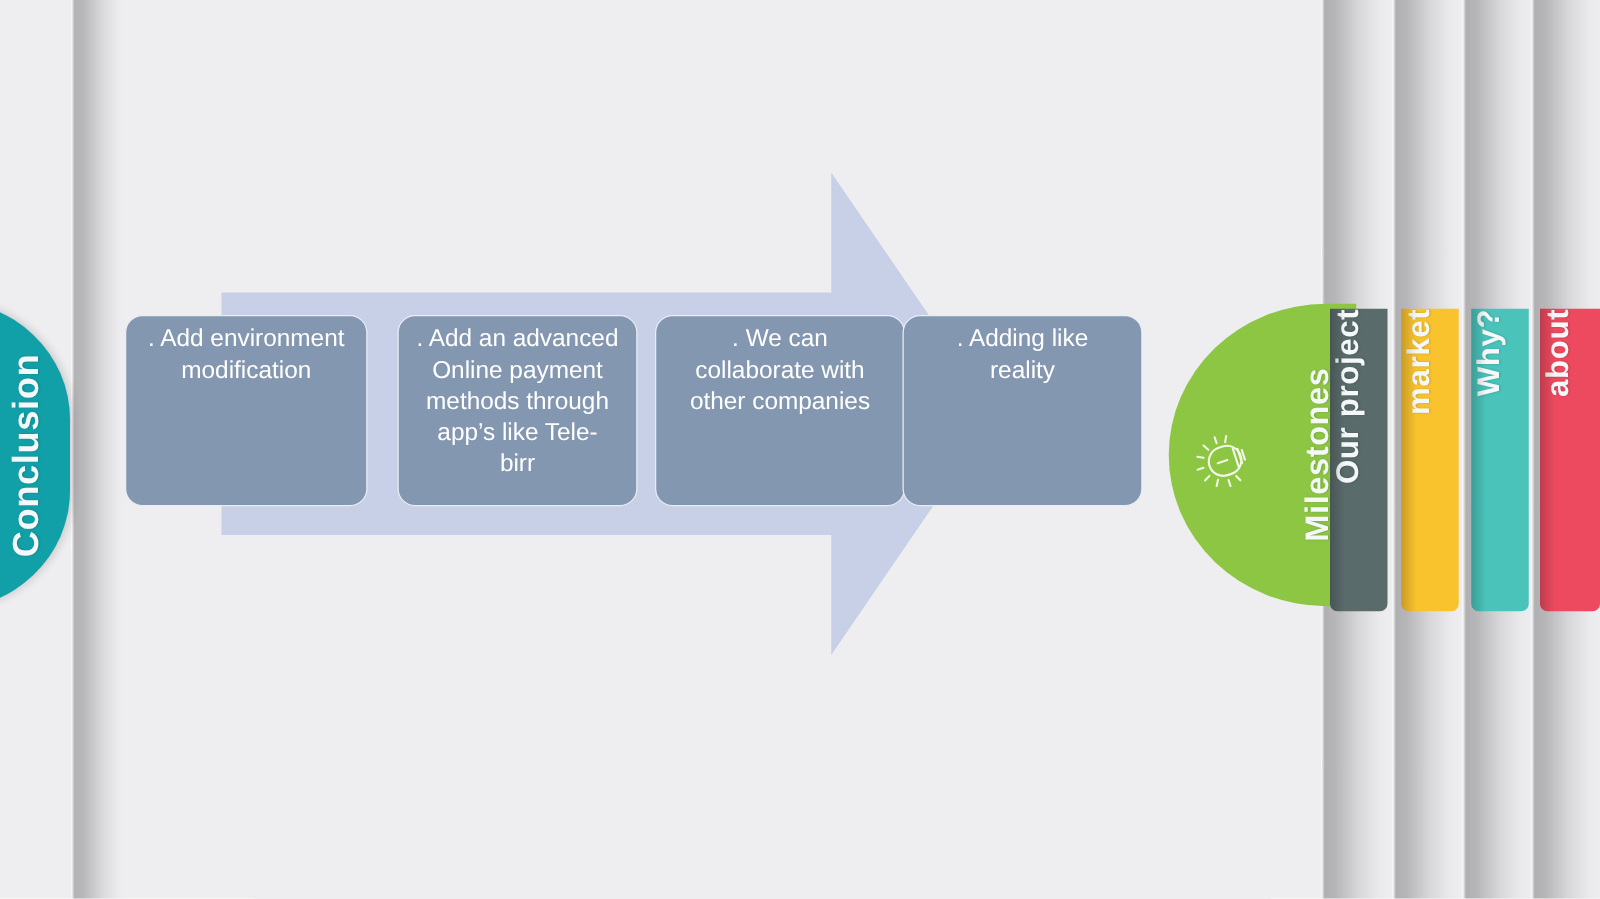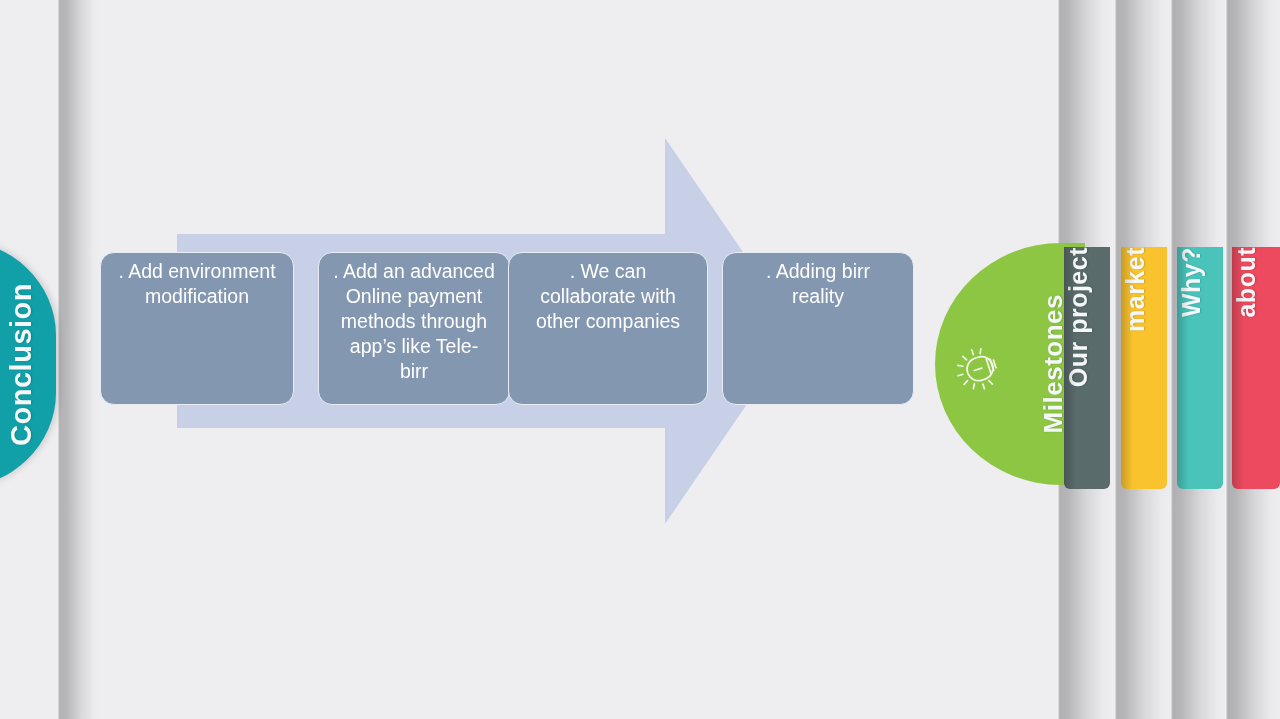--- a/index.html
+++ b/index.html
@@ -155,21 +155,21 @@
   }
   .step-box .step-text {
     color: #ffffff;
     font-size: 19.5px;
     line-height: 1.28;
     text-align: center;
     white-space: pre-line;
   }
   #step-1 { left: 100px; width: 194px; }
   #step-2 { left: 318px; width: 192px; }
-  #step-3 { left: 508px; width: 200px; }
+  #step-3 { left: 524px; width: 200px; }
   #step-4 { left: 722px; width: 192px; }
 </style>
 </head>
 <body>
 
 <div id="slide">
 
   <div class="band band-left"></div>
   <div class="band band-r band-r1"></div>
   <div class="band band-r band-r2"></div>
@@ -194,21 +194,21 @@
 methods through
 app’s like    Tele-
 birr</span>
   </div>
   <div class="step-box" id="step-3">
     <span class="step-text">. We can
 collaborate with
 other companies</span>
   </div>
   <div class="step-box" id="step-4">
-    <span class="step-text">. Adding birr
+    <span class="step-text">. Adding like
 reality</span>
   </div>
 
   <div id="milestones-tab" class="side-tab">
     <svg id="bulb-icon" viewBox="0 0 60 60">
       <g transform="rotate(-18 30 30)" fill="none" stroke="#f2f7e8" stroke-width="1.7" stroke-linecap="round" stroke-linejoin="round">
         <path d="M18 30 a11.5 11.5 0 0 1 11.5 -11.5 h3.2 a11.5 11.5 0 0 1 0 23 h-3.2 A11.5 11.5 0 0 1 18 30 z"></path>
         <path d="M40 22.5 v15"></path>
         <path d="M43.5 24 v12"></path>
         <path d="M46.5 26 v8"></path>

